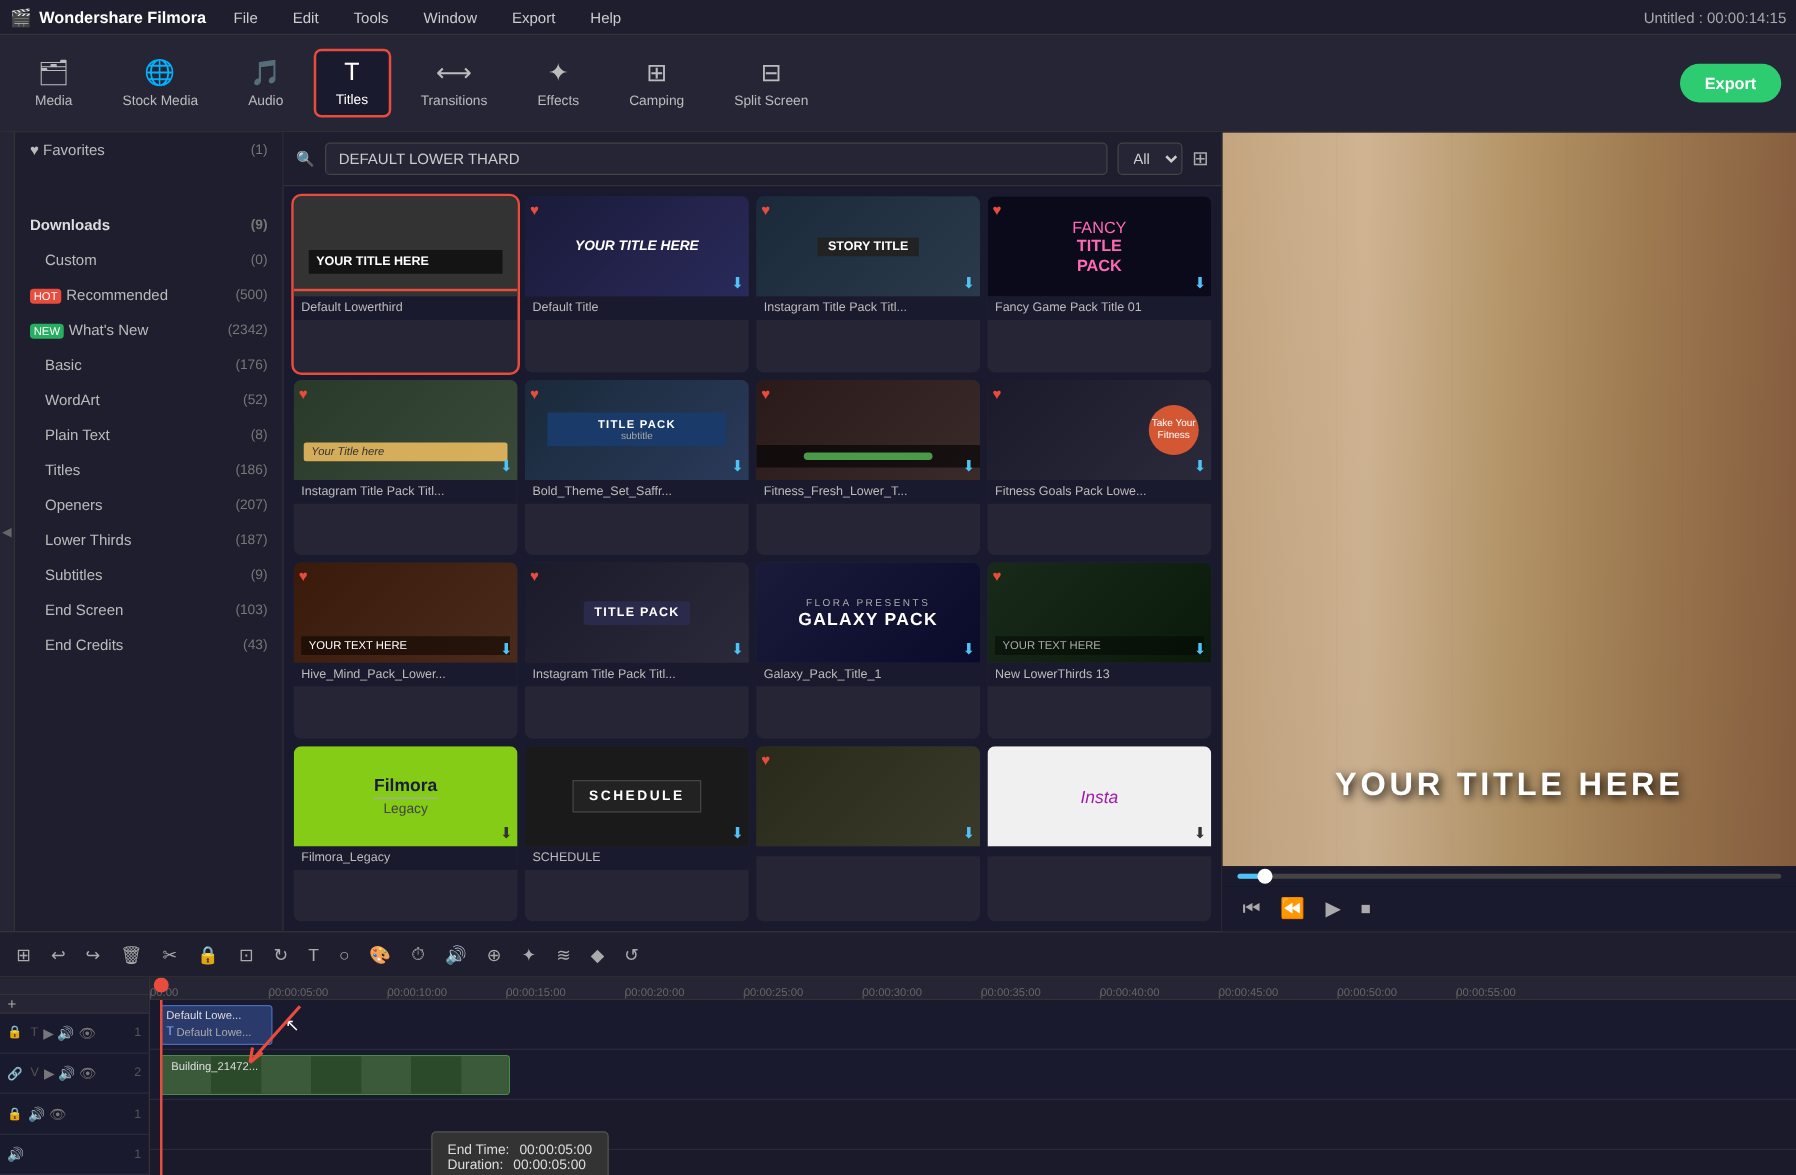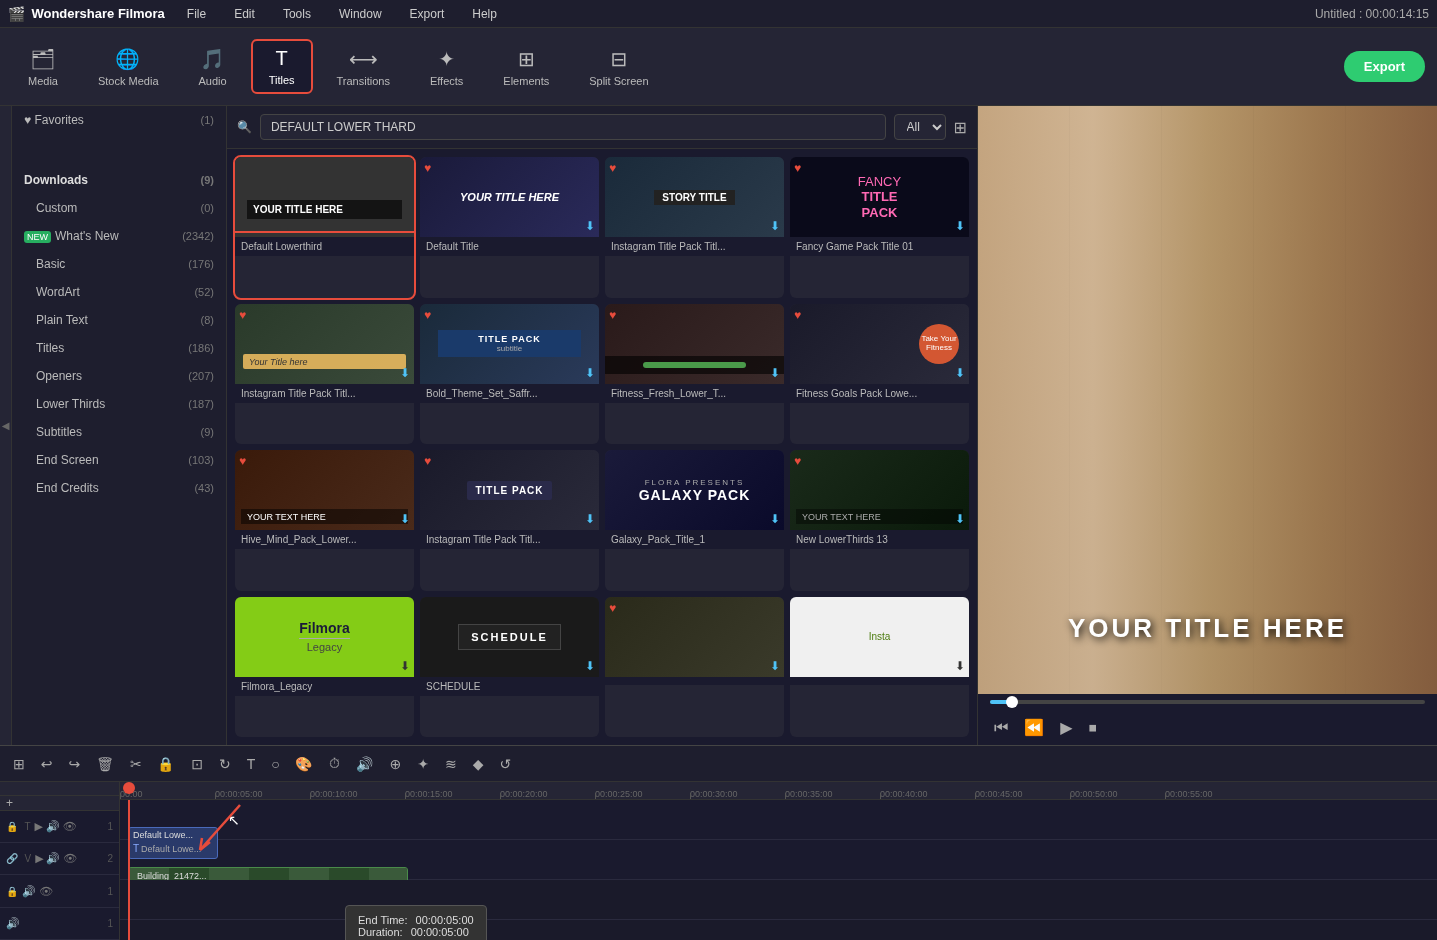--- a/index.html
+++ b/index.html
@@ -70,21 +70,21 @@
     .tl-tracks-label { width: 120px; background: #1a1a2e; border-right: 1px solid #333; display: flex; flex-direction: column; }
     .tl-track-label { display: flex; align-items: center; padding: 4px 6px; gap: 4px; height: 40px; border-bottom: 1px solid #2a2a3e; }
     .tl-track-label .track-icons { display: flex; gap: 3px; color: #777; font-size: 11px; }
     .tl-track-num { color: #555; font-size: 10px; margin-left: auto; }
     .tl-ruler-area { flex: 1; overflow: hidden; position: relative; }
     .tl-ruler { height: 18px; background: #252535; position: relative; overflow: hidden; border-bottom: 1px solid #333; }
     .tl-ruler-mark { position: absolute; bottom: 0; font-size: 9px; color: #666; white-space: nowrap; }
     .tl-ruler-mark::before { content: ''; position: absolute; bottom: 0; left: 0; width: 1px; height: 6px; background: #555; }
     .tl-tracks-area { flex: 1; position: relative; background: #1a1a2e; }
     .tl-track-row { height: 40px; border-bottom: 1px solid #2a2a3e; position: relative; }
-    .tl-clip { position: absolute; top: 4px; height: 32px; border-radius: 3px; overflow: hidden; cursor: pointer; margin-top: 23px; }
+    .tl-clip { position: absolute; top: 4px; height: 32px; border-radius: 3px; overflow: hidden; cursor: pointer; }
     .tl-clip.title-clip { background: #2a3a6a; border: 1px solid #4a6aba; }
     .tl-clip.video-clip { background: #2a4a2a; border: 1px solid #4a8a4a; }
     .tl-clip .clip-label { font-size: 9px; color: #ddd; padding: 2px 4px; white-space: nowrap; overflow: hidden; }
     .tl-cursor { position: absolute; top: 0; bottom: 0; width: 2px; background: #e74c3c; z-index: 10; left: 8px; }
     .tl-cursor-head { position: absolute; top: -18px; left: -5px; width: 12px; height: 12px; background: #e74c3c; border-radius: 50%; }
 
     
     .tooltip { position: absolute; background: #333; border: 1px solid #555; border-radius: 4px; padding: 8px 12px; font-size: 11px; color: #ddd; z-index: 100; left: 225px; top: 65px; white-space: nowrap; }
 
     
@@ -132,21 +132,21 @@
   <div class="tool-btn">
     <span class="icon">⟷</span>
     <span>Transitions</span>
   </div>
   <div class="tool-btn">
     <span class="icon">✦</span>
     <span>Effects</span>
   </div>
   <div class="tool-btn">
     <span class="icon">⊞</span>
-    <span>Elements</span>
+    <span>Camping</span>
   </div>
   <div class="tool-btn">
     <span class="icon">⊟</span>
     <span>Split Screen</span>
   </div>
   <div class="tool-spacer"></div>
   <button class="export-btn">Export</button>
 </div>
 
 <div class="main-area">
@@ -158,20 +158,24 @@
       <span class="label">♥ Favorites</span>
       <span class="count">(1)</span>
     </div>
     <div class="sidebar-item parent">
       <span class="label">Downloads</span>
       <span class="count">(9)</span>
     </div>
     <div class="sidebar-item child">
       <span class="label">Custom</span>
       <span class="count">(0)</span>
+    </div>
+    <div class="sidebar-item">
+      <span class="label"><span class="hot-badge">HOT</span><span>Recommended</span></span>
+      <span class="count">(500)</span>
     </div>
     <div class="sidebar-item">
       <span class="label"><span class="new-badge">NEW</span><span>What's New</span></span>
       <span class="count">(2342)</span>
     </div>
     <div class="sidebar-item child">
       <span class="label">Basic</span>
       <span class="count">(176)</span>
     </div>
     <div class="sidebar-item child">
@@ -373,21 +377,21 @@
       <div class="title-card">
         <div class="thumb" style="background:linear-gradient(135deg,#2a2a1a,#3a3a2a);">
           <span class="heart-icon">♥</span>
           <span class="download-icon">⬇</span>
         </div>
         <div class="card-label"></div>
       </div>
 
       <div class="title-card">
         <div class="thumb" style="background:#f0f0f0;">
-          <div style="color:#4d7c0f;font-size:10px;">Insta</div>
+          <div style="color:#a21caf;font-style:italic;font-size:14px;">Insta</div>
           <span class="download-icon" style="color:#333;">⬇</span>
         </div>
         <div class="card-label"></div>
       </div>
 
     </div>
   </div>
 
   <div class="preview-panel">
     <div class="preview-video">

